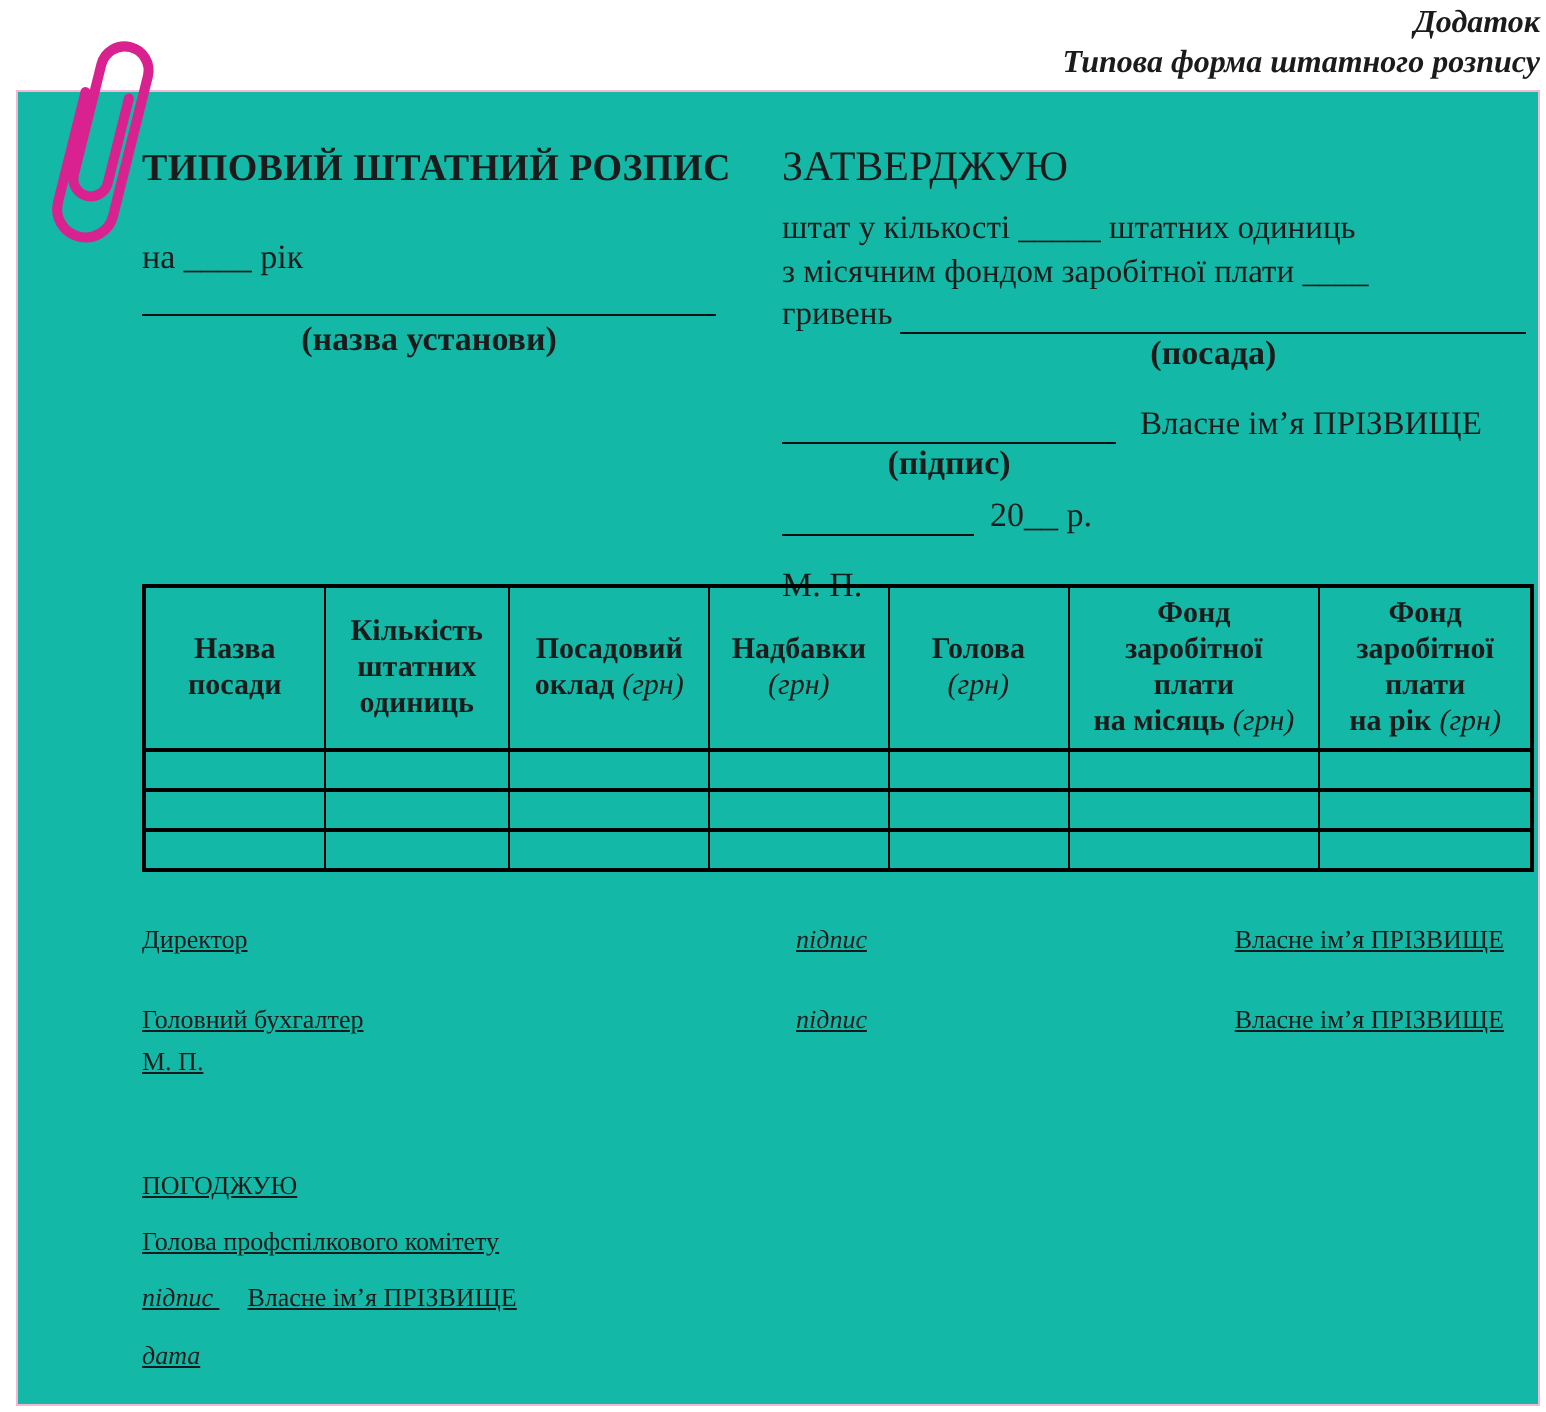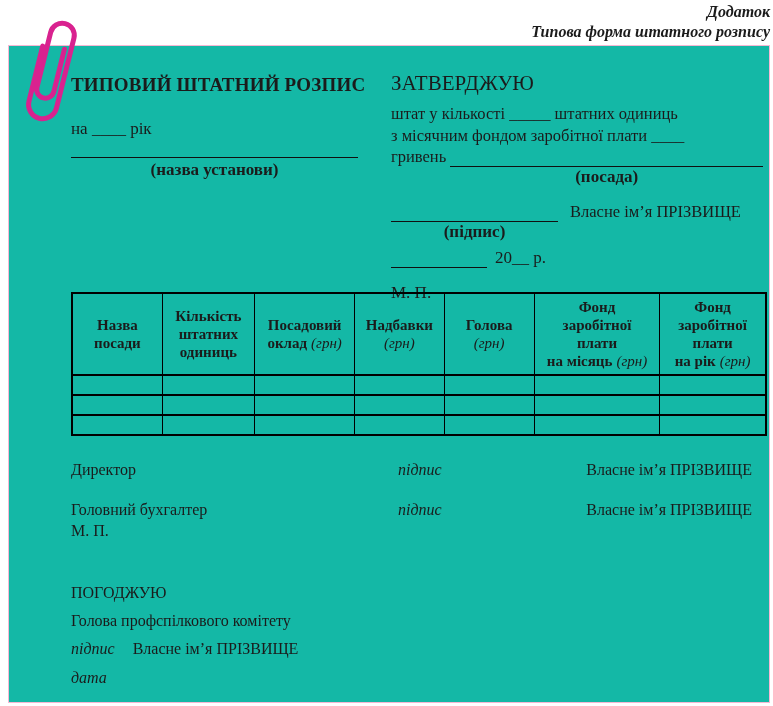--- a/index.html
+++ b/index.html
@@ -51,21 +51,21 @@
   table.staff { border:2px solid #000; }
   table.staff th { font-size:15px; font-weight:bold; text-align:center;
                    vertical-align:middle; padding:4px 2px; line-height:18px; }
   table.staff td { height:20px; }
   .hdr-text { white-space:pre-line; }
   .unit { font-style:italic; font-weight:normal; }
   .unit-inline { margin-left:4px; }
   .unit-block { display:block; }
 
   
-  .abs { position:absolute; font-size:16px; line-height:21px; }
+  .abs { position:absolute; font-size:13px; line-height:21px;text-decoration:underline; }
   .mid { left:389px; font-style:italic; }
   .rgt { right:17px; text-align:right; white-space:nowrap; }
   .agree-sign { font-style:italic; }
   .agree-name { margin-left:14px; font-style:normal; }
 </style>
 </head>
 <body>
 
 <div class="annex">
   <div>Додаток</div>

